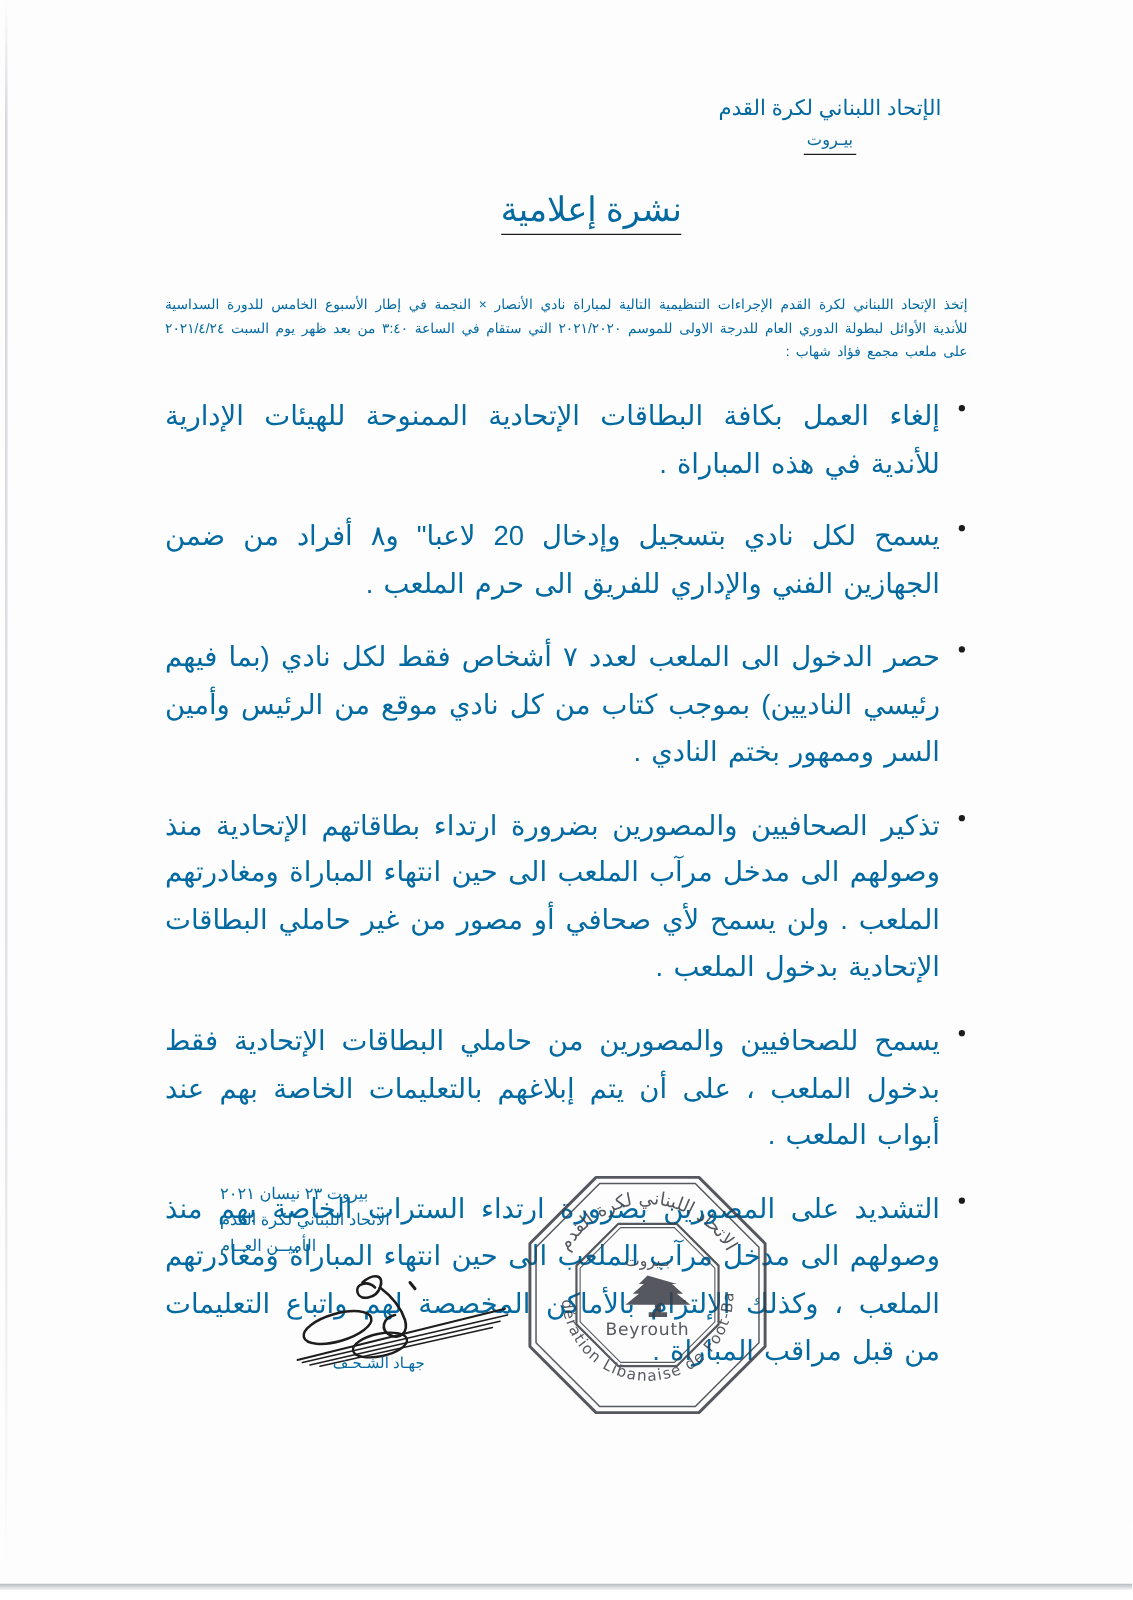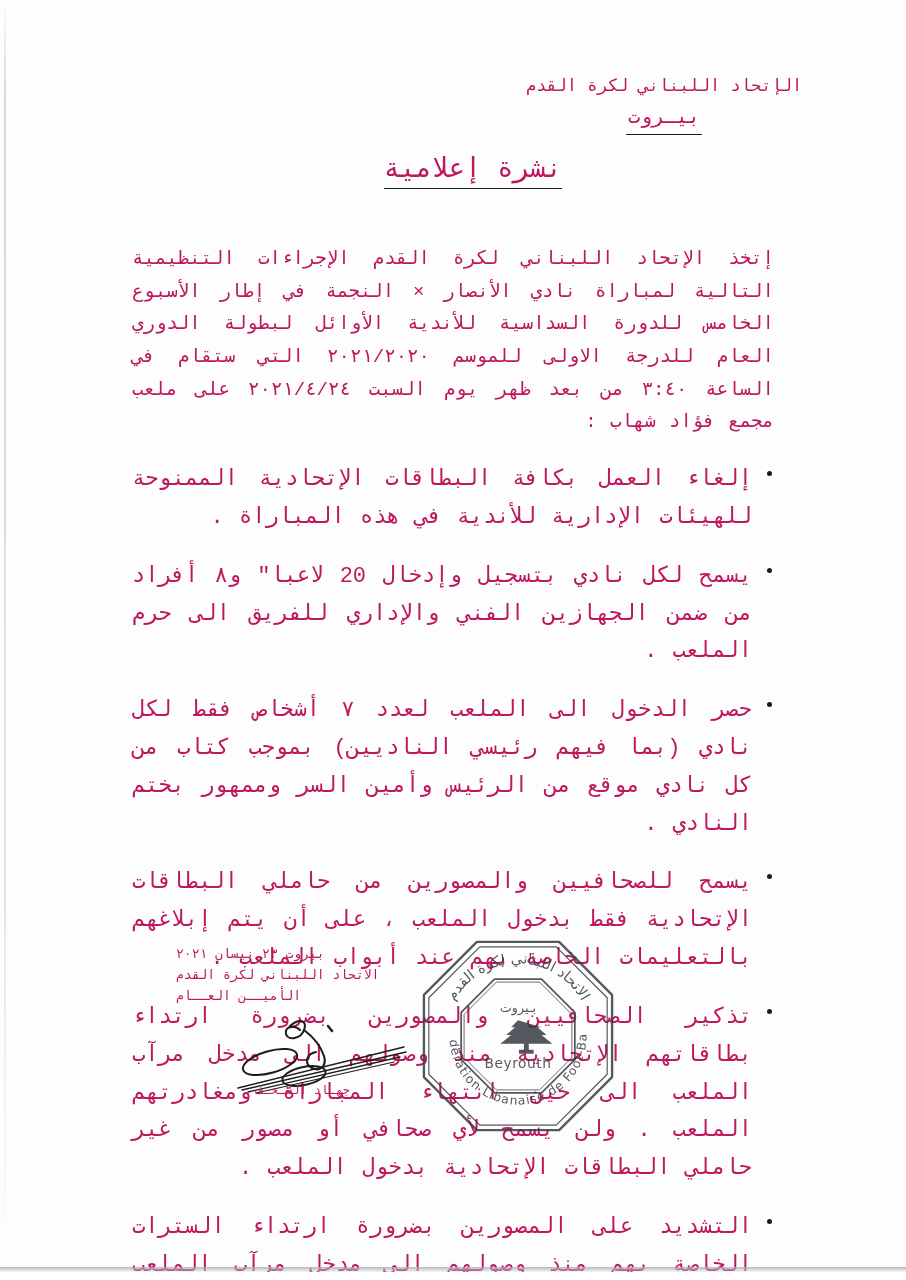--- a/index.html
+++ b/index.html
@@ -45,40 +45,40 @@
     bottom: 0;
     width: 906px;
     height: 8px;
     background: #ffffff;
   }
 
   
   .ar {
     direction: rtl;
     text-align: right;
-    font-family: Liberation Mono, monospace;
-    color: #be185d;
+    font-family: Liberation Sans, sans-serif;
+    color: #0369a1;
   }
 
   
   #letterhead {
     position: absolute;
     top: 74px;
     right: 42px;
     width: 400px;
     text-align: center;
     line-height: 1.55;
   }
   #letterhead .org {
     font-size: 17px;
     letter-spacing: .5px;
     white-space: nowrap;
   }
   #letterhead .city {
-    font-size: 20px;
+    font-size: 13px;
     margin-top: 2px;
     display: inline-block;
     border-bottom: 1.3px solid #1b1b1b;
     padding: 0 2px 1px;
     letter-spacing: 2px;
   }
 
   
   #doc-title-wrap {
     position: absolute;
@@ -98,21 +98,21 @@
 
   
   #body-block {
     position: absolute;
     top: 224px;
     right: 132px;
     width: 642px;
   }
 
   #intro {
-    font-size: 19px;
+    font-size: 11px;
     line-height: 1.72;
     text-align: justify;
     text-align-last: right;
     word-spacing: 2px;
   }
 
   ul#clauses {
     list-style: none;
     margin: 22px 0 0 0;
     padding: 0;
@@ -196,22 +196,22 @@
   </div>
 
   <div id="body-block">
 
     <p id="intro" class="ar">إتخذ الإتحاد اللبناني لكرة القدم الإجراءات التنظيمية التالية لمباراة نادي الأنصار × النجمة في إطار الأسبوع الخامس للدورة السداسية للأندية الأوائل لبطولة الدوري العام للدرجة الاولى للموسم ٢٠٢١/٢٠٢٠ التي ستقام في الساعة ٣:٤٠ من بعد ظهر يوم السبت ٢٠٢١/٤/٢٤ على ملعب مجمع فؤاد شهاب :</p>
 
     <ul id="clauses" class="ar">
       <li>إلغاء العمل بكافة البطاقات الإتحادية الممنوحة للهيئات الإدارية للأندية في هذه المباراة .</li>
       <li>يسمح لكل نادي بتسجيل وإدخال 20 لاعبا" و٨ أفراد من ضمن الجهازين الفني والإداري للفريق الى حرم الملعب .</li>
       <li>حصر الدخول الى الملعب لعدد ٧ أشخاص فقط لكل نادي (بما فيهم رئيسي الناديين) بموجب كتاب من كل نادي موقع من الرئيس وأمين السر وممهور بختم النادي .</li>
+      <li>تذكير الصحافيين والمصورين بضرورة ارتداء بطاقاتهم الإتحادية منذ وصولهم الى  مدخل مرآب الملعب الى حين انتهاء المباراة ومغادرتهم الملعب . ولن يسمح لأي صحافي أو مصور من غير حاملي البطاقات الإتحادية بدخول الملعب .</li>
       <li>يسمح للصحافيين والمصورين من حاملي البطاقات الإتحادية فقط بدخول الملعب ، على أن يتم إبلاغهم بالتعليمات الخاصة بهم عند أبواب الملعب .</li>
-      <li>تذكير الصحافيين والمصورين بضرورة ارتداء بطاقاتهم الإتحادية منذ وصولهم الى  مدخل مرآب الملعب الى حين انتهاء المباراة ومغادرتهم الملعب . ولن يسمح لأي صحافي أو مصور من غير حاملي البطاقات الإتحادية بدخول الملعب .</li>
       <li>التشديد على المصورين بضرورة ارتداء السترات الخاصة بهم منذ وصولهم الى مدخل مرآب الملعب الى حين انتهاء المباراة ومغادرتهم الملعب ، وكذلك الإلتزام بالأماكن المخصصة لهم واتباع التعليمات من قبل مراقب المباراة .</li>
     </ul>
   </div>
 
   <div id="sign-block" class="ar">
     <div class="sig-line">بيروت ٢٣ نيسان ٢٠٢١</div>
     <div class="sig-line">الاتحاد اللبناني لكرة القدم</div>
     <div class="sig-line sig-role">الأميــن العــام</div>
   </div>
 

